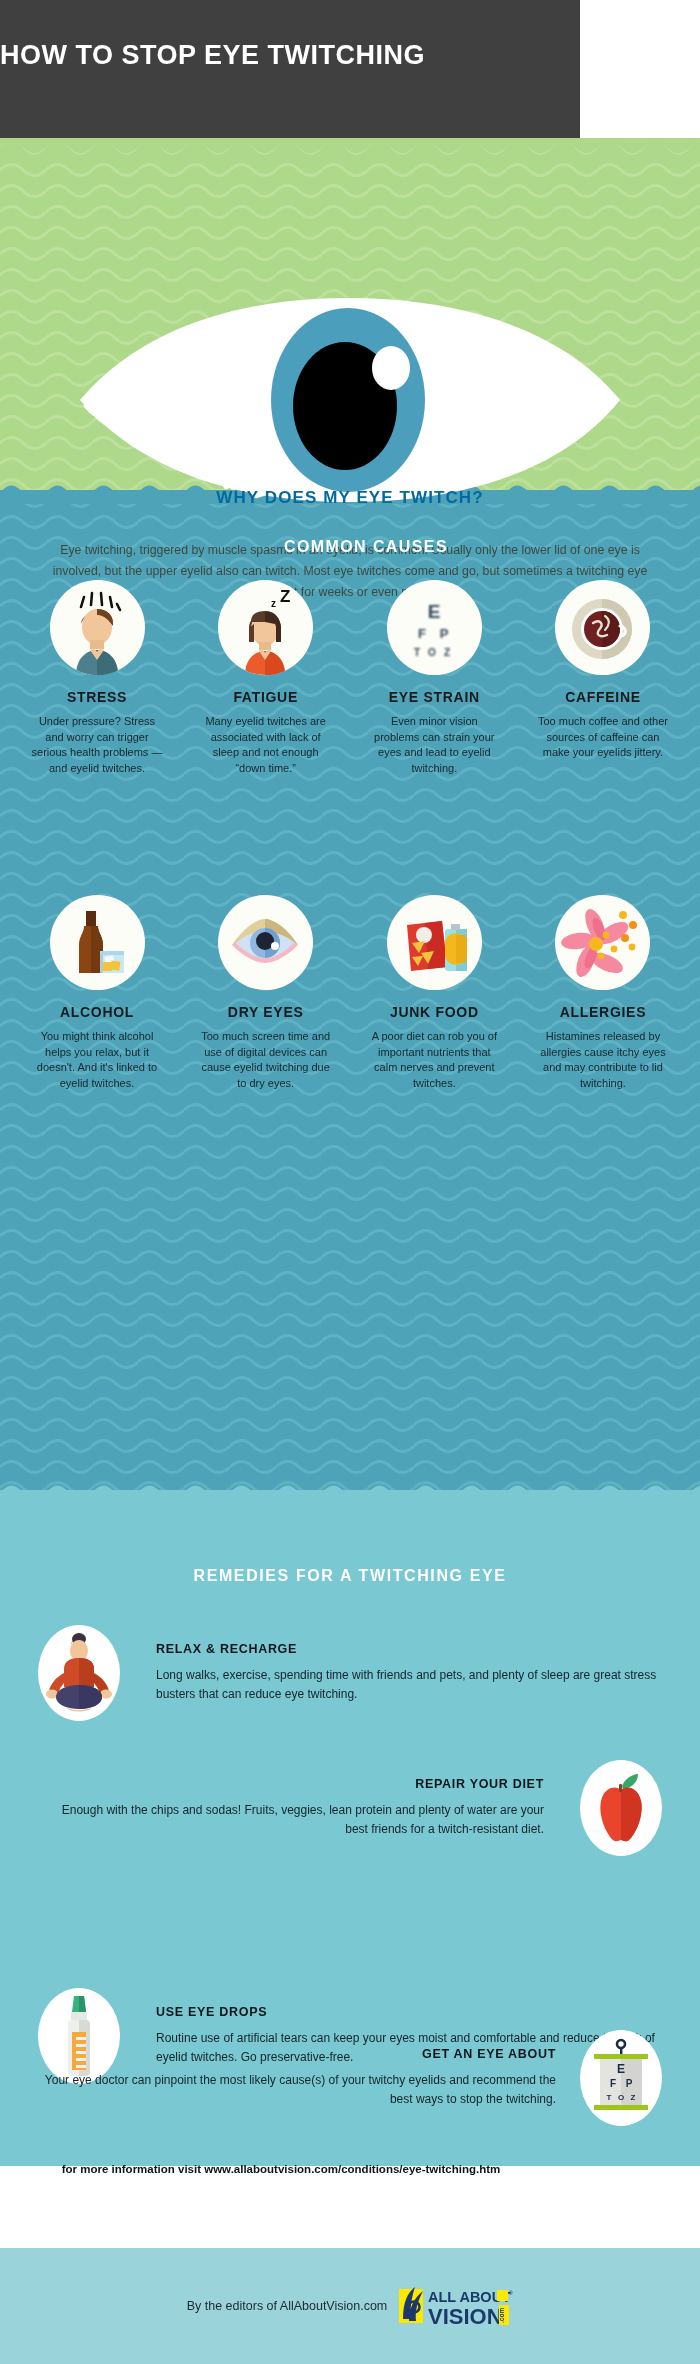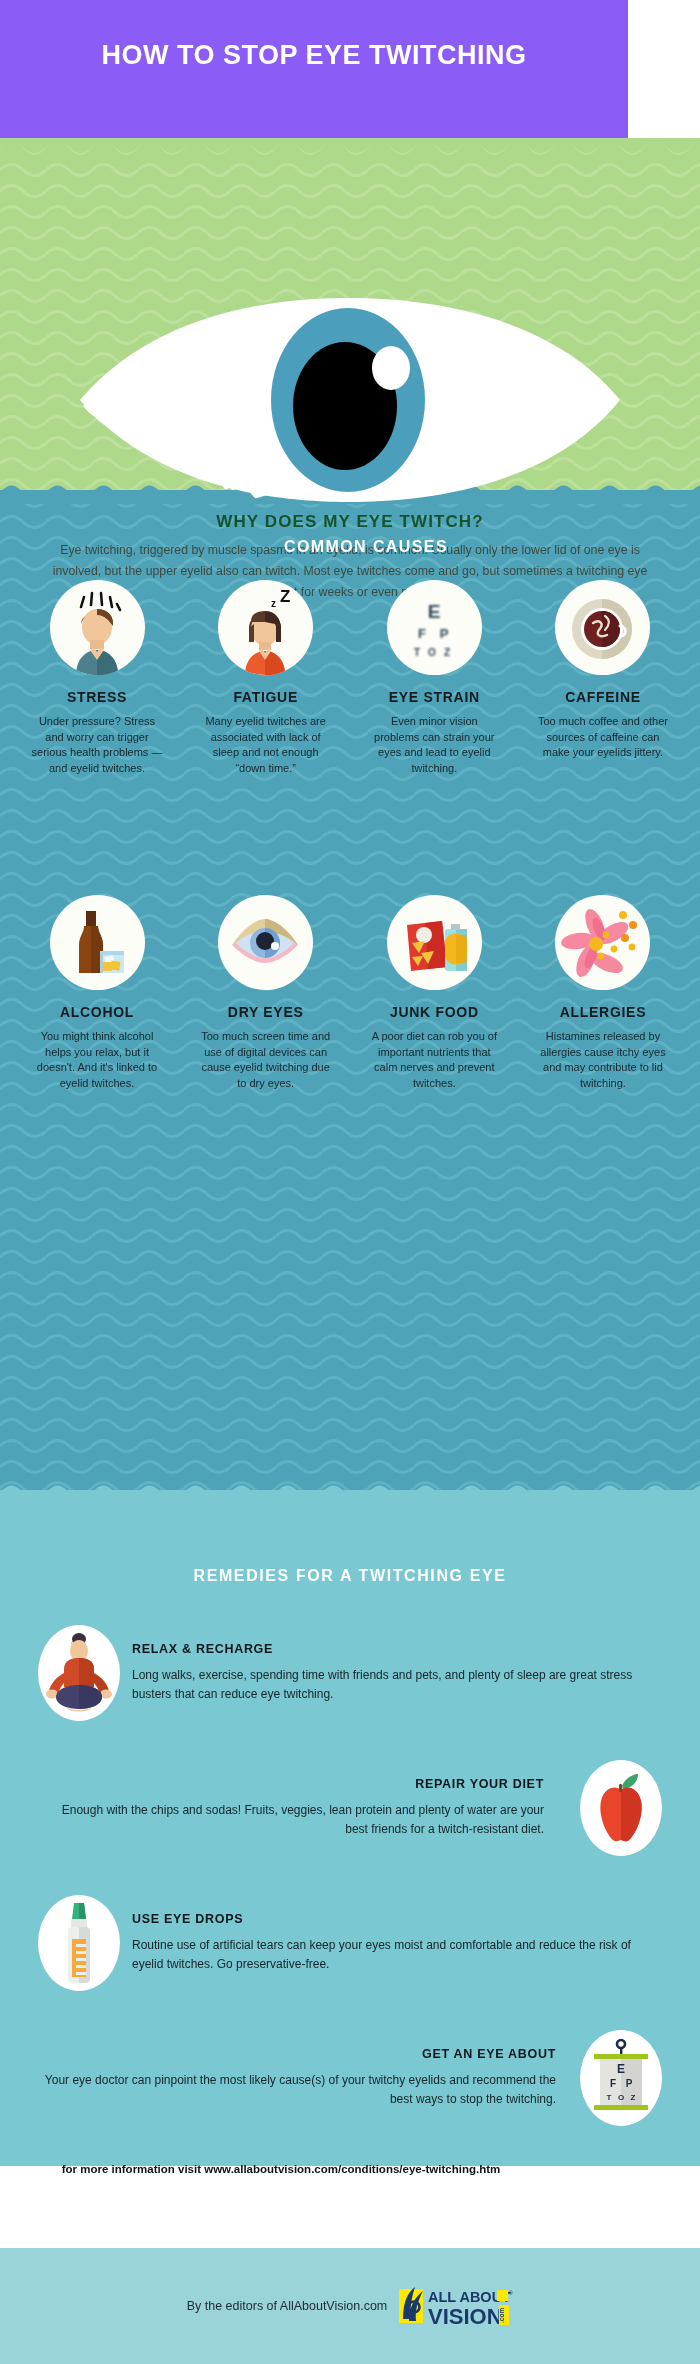--- a/index.html
+++ b/index.html
@@ -6,23 +6,23 @@
   html,body { width:700px; }
   body {
     font-family:"Liberation Sans", sans-serif;
     background:#ffffff;
     width:700px; height:2364px;
     position:relative; overflow:hidden;
   }
 
   
   .header {
-    position:absolute; left:0; top:0; width:628px; height:152px;
-    background:#8b5cf6;
-    display:flex; align-items:flex-start; justify-content:center;
+    position:absolute; left:0; top:0; width:580px; height:152px;
+    background:#404040;
+    display:flex; align-items:flex-start; justify-content:flex-start;
   }
   .header-title {
     margin-top:40px;
     color:#ffffff;
     font-size:27px; font-weight:bold; letter-spacing:0.5px;
   }
   .scallop-green {
     position:absolute; left:0; top:138px; width:700px; height:20px;
     z-index:3;
   }
@@ -32,22 +32,22 @@
     position:absolute; left:0; top:138px; width:700px; height:364px;
     background:#aed98b; overflow:hidden;
   }
   .waves-green { position:absolute; left:0; top:0; width:700px; height:364px; opacity:1; }
 
   .eye-wrap {
     position:absolute; left:0; top:150px; width:700px; height:220px; z-index:4;
   }
 
   .why-title {
-    position:absolute; left:0; top:512px; width:700px;
-    text-align:center; color:#14532d;
+    position:absolute; left:0; top:488px; width:700px;
+    text-align:center; color:#0369a1;
     font-size:17px; font-weight:bold; letter-spacing:1.1px; z-index:5;
   }
   .why-body {
     position:absolute; left:50px; top:524px; width:600px;
     text-align:center; color:#3c4a40;
     font-size:12.3px; line-height:21px; z-index:5;margin-top:16px;
   }
 
   
   .sec-blue {
@@ -100,31 +100,31 @@
     display:flex; align-items:center;
   }
   .remedy.left-icon  { padding-left:38px;  padding-right:40px; }
   .remedy.right-icon { padding-left:40px;  padding-right:38px; flex-direction:row-reverse; }
   .remedy-circle {
     width:82px; height:96px; border-radius:50%;
     background:#ffffff; flex:0 0 auto;
     display:flex; align-items:center; justify-content:center; overflow:hidden;
   }
   .remedy-text { flex:1 1 auto; }
-  .remedy.left-icon  .remedy-text { margin-left:12px; text-align:left; }
+  .remedy.left-icon  .remedy-text { margin-left:36px; text-align:left; }
   .remedy.right-icon .remedy-text { margin-right:24px; text-align:right; }
   .remedy-head {
     color:#10161b; font-size:12.5px; font-weight:bold; letter-spacing:0.7px;
   }
   .remedy-body {
     margin-top:10px; color:#16242a; font-size:12px; line-height:19px;
   }
   #remedy-0 { top:1625px; }
   #remedy-1 { top:1760px;gap:12px; }
-  #remedy-2 { top:1895px; }
+  #remedy-2 { top:1988px; }
   #remedy-3 { top:2030px; }
 
   .more-info {
     position:absolute; left:0; top:2163px; width:562px; text-align:center;
     color:#0d1519; font-size:11.5px; font-weight:bold; z-index:6;
   }
 
   
   .footer {
     position:absolute; left:0; top:2248px; width:700px; height:116px;

